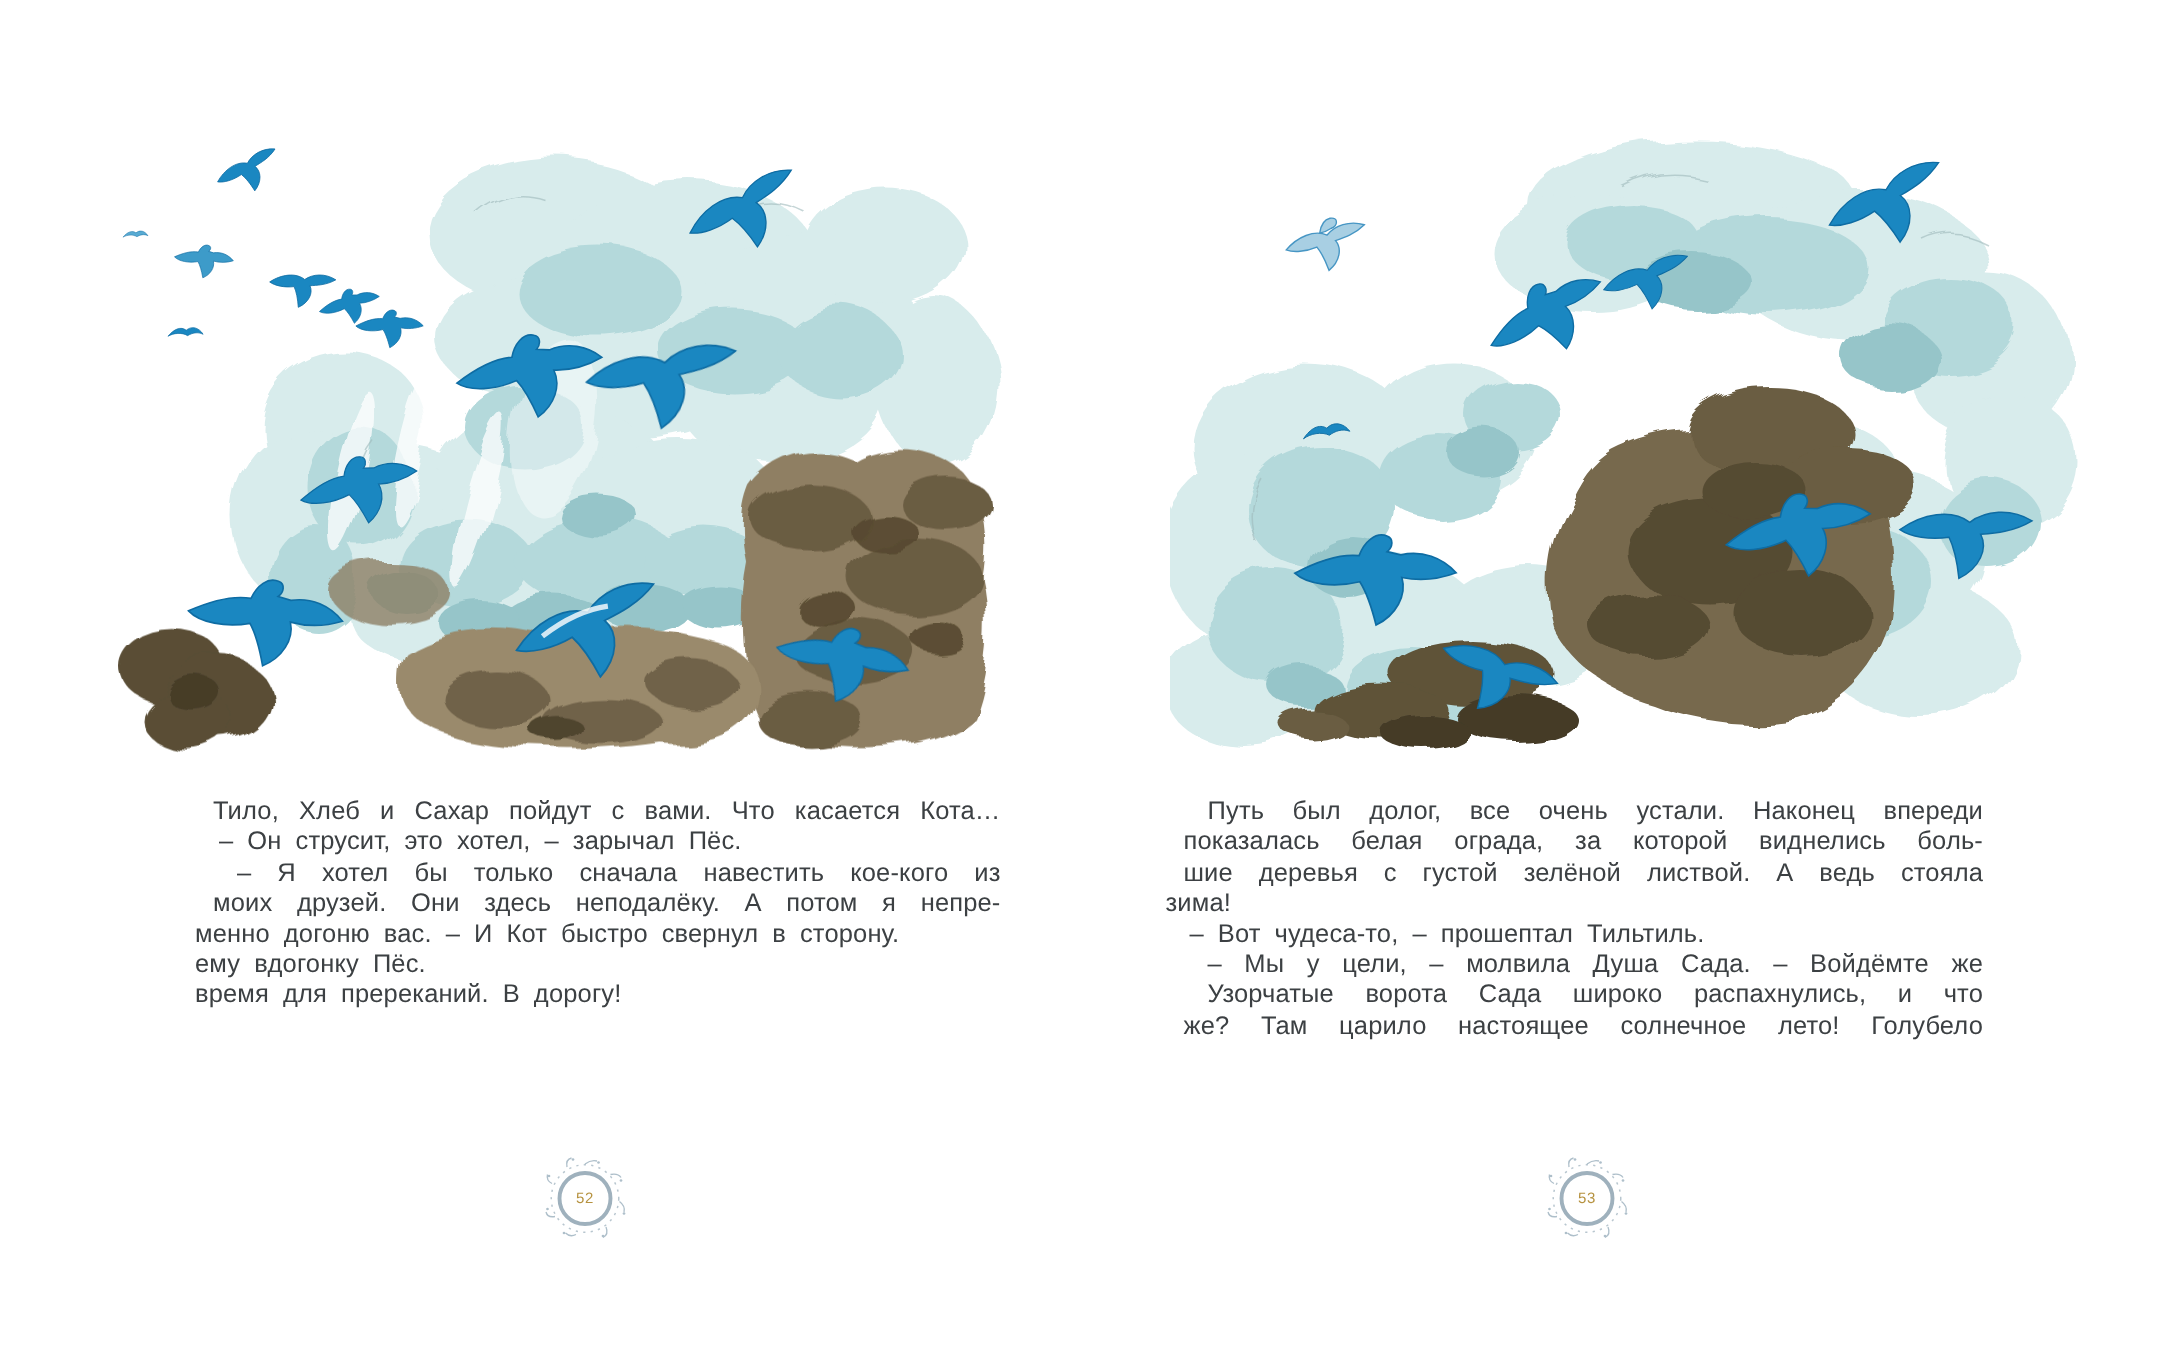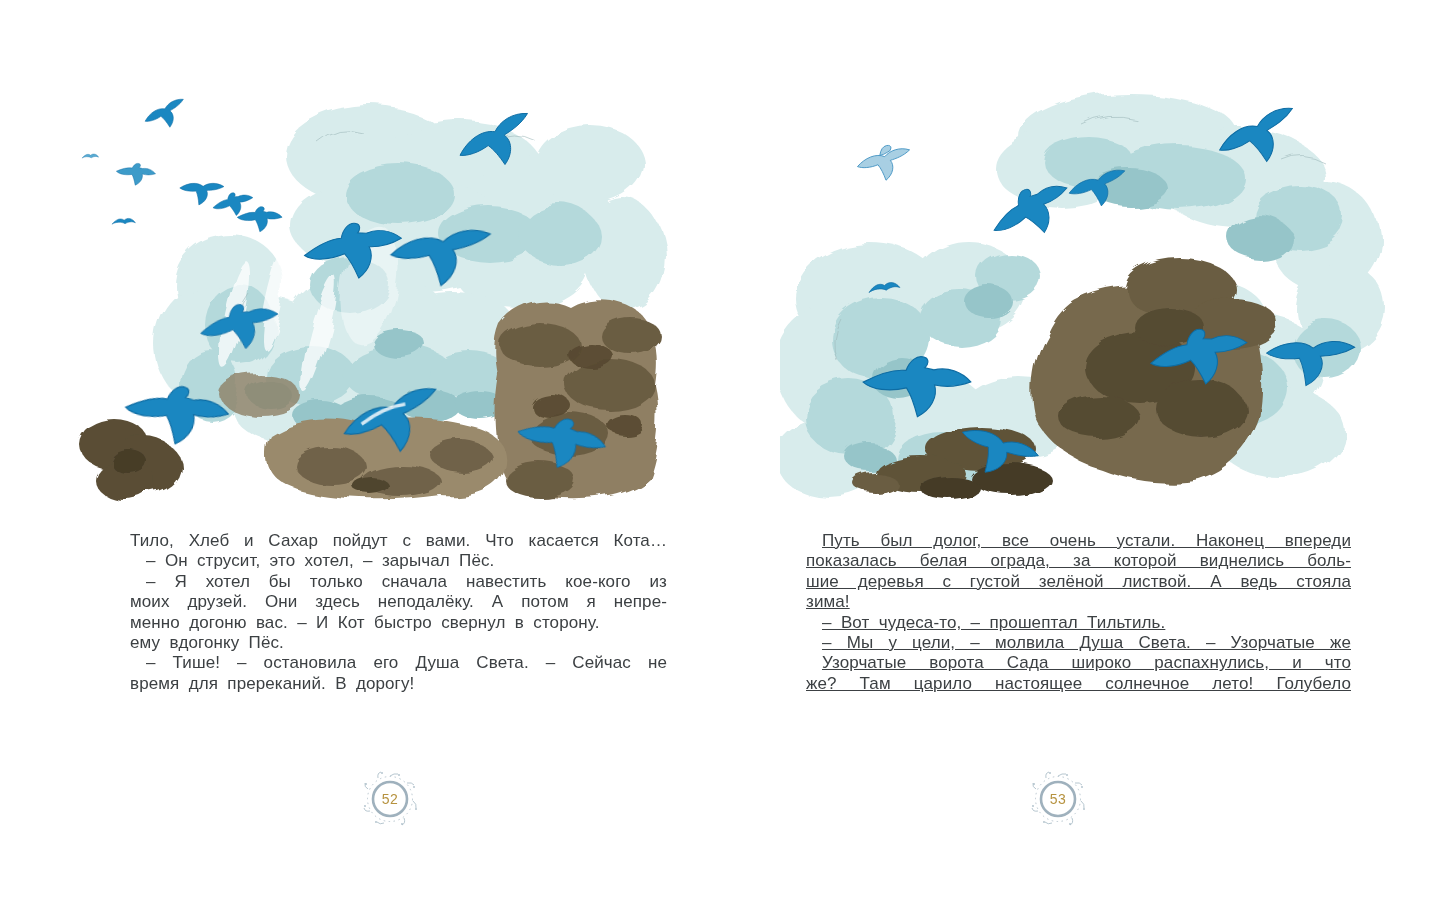--- a/index.html
+++ b/index.html
@@ -7,26 +7,26 @@
     position:relative; width:1445px; height:899px; background:#ffffff;
     font-family:"Liberation Sans", sans-serif; overflow:hidden;
   }
   .illo { position:absolute; }
   .textblock {
     position:absolute; width:537px; color:#3c4043;
     font-size:17px; line-height:20.4px; letter-spacing:0.1px;
   }
   .textblock.right { width:545px; }
   .line { text-align:justify; text-align-last:left; word-spacing:4.5px; white-space:normal; }
-  .line.j { text-align-last:justify; }
+  .line.j { text-align-last:justify;margin-left:12px; }
   .line.ind { text-indent:16px; }
   .ornament { position:absolute; width:56px; height:56px; }
   .ornament .num {
     position:absolute; inset:0; display:flex; align-items:center; justify-content:center;
-    color:#b6923f; font-size:14px; letter-spacing:0.5px;
+    color:#b6923f; font-size:10px; letter-spacing:0.5px;
   }
 </style>
 </head>
 <body>
 
 <div class="spread">
 
   <svg width="0" height="0" style="position:absolute">
     <defs>
       <path id="birdA" d="M4,30 C16,16 34,8 48,14 C56,4 72,-2 88,3 C78,13 66,17 57,20 C64,28 62,42 50,52 C46,41 42,33 37,27 C25,32 12,33 4,30 Z"></path>
@@ -212,31 +212,30 @@
     </g>
   </svg>
 
   <div class="textblock" style="left:130px; top:531px;">
       <div class="line j">Тило, Хлеб и Сахар пойдут с вами. Что касается Кота…</div>
       <div class="line ind">– Он струсит, это хотел, – зарычал Пёс.</div>
       <div class="line j ind">– Я хотел бы только сначала навестить кое-кого из</div>
       <div class="line j">моих друзей. Они здесь неподалёку. А потом я непре-</div>
       <div class="line">менно догоню вас. – И Кот быстро свернул в сторону.</div>
       <div class="line">ему вдогонку Пёс.</div>
-      <div class="line j ind">– Тише! – остановила его Душа Света. – Сейчас не</div>
       <div class="line">время для пререканий. В дорогу!</div>
     </div>
 
-  <div class="textblock right" style="left:806px; top:531px;text-decoration:underline;">
+  <div class="textblock right" style="left:777px; top:531px;">
       <div class="line j ind">Путь был долог, все очень устали. Наконец впереди</div>
       <div class="line j">показалась белая ограда, за которой виднелись боль-</div>
       <div class="line j">шие деревья с густой зелёной листвой. А ведь стояла</div>
       <div class="line">зима!</div>
       <div class="line ind">– Вот чудеса-то, – прошептал Тильтиль.</div>
-      <div class="line j ind">– Мы у цели, – молвила Душа Света. – Узорчатые же</div>
+      <div class="line j ind">– Мы у цели, – молвила Душа Сада. – Войдёмте же</div>
       <div class="line j ind">Узорчатые ворота Сада широко распахнулись, и что</div>
       <div class="line j">же? Там царило настоящее солнечное лето! Голубело</div>
     </div>
 
   <div class="ornament" style="left:362px; top:771px;">
     <svg viewBox="0 0 56 56" width="56" height="56">
       <circle cx="28" cy="28" r="17" fill="none" stroke="#9fb1bd" stroke-width="2.6"></circle>
       <circle cx="28" cy="28" r="22.5" fill="none" stroke="#b8c6cf" stroke-width="1" stroke-dasharray="1.5 3.5"></circle>
       <g fill="none" stroke="#aebfca" stroke-width="0.9">
         <path d="M28,5 q4,-3 8,-2"></path>

